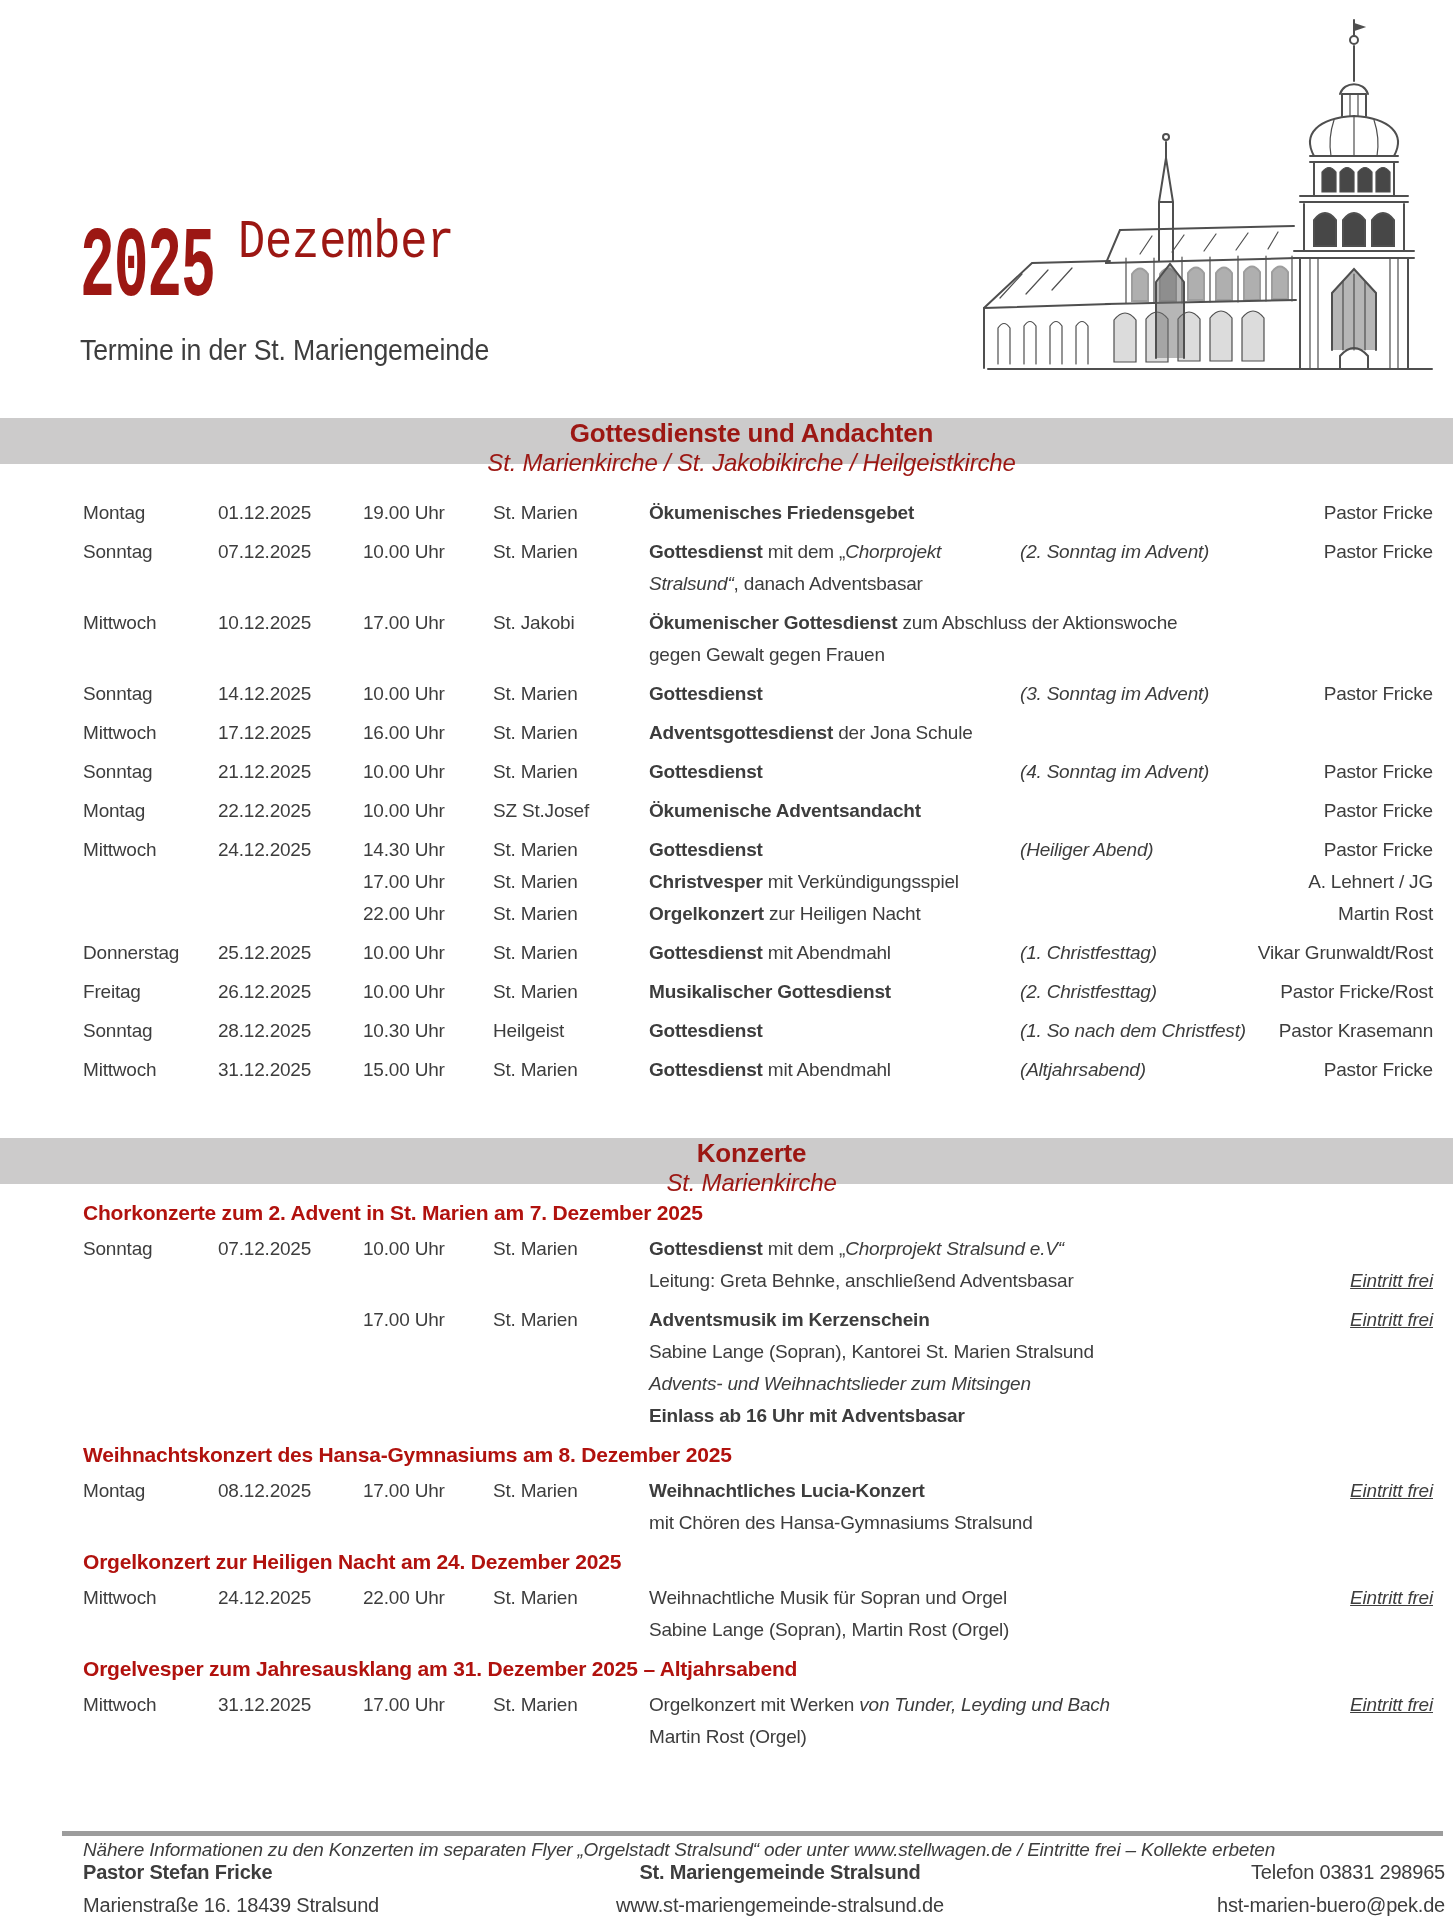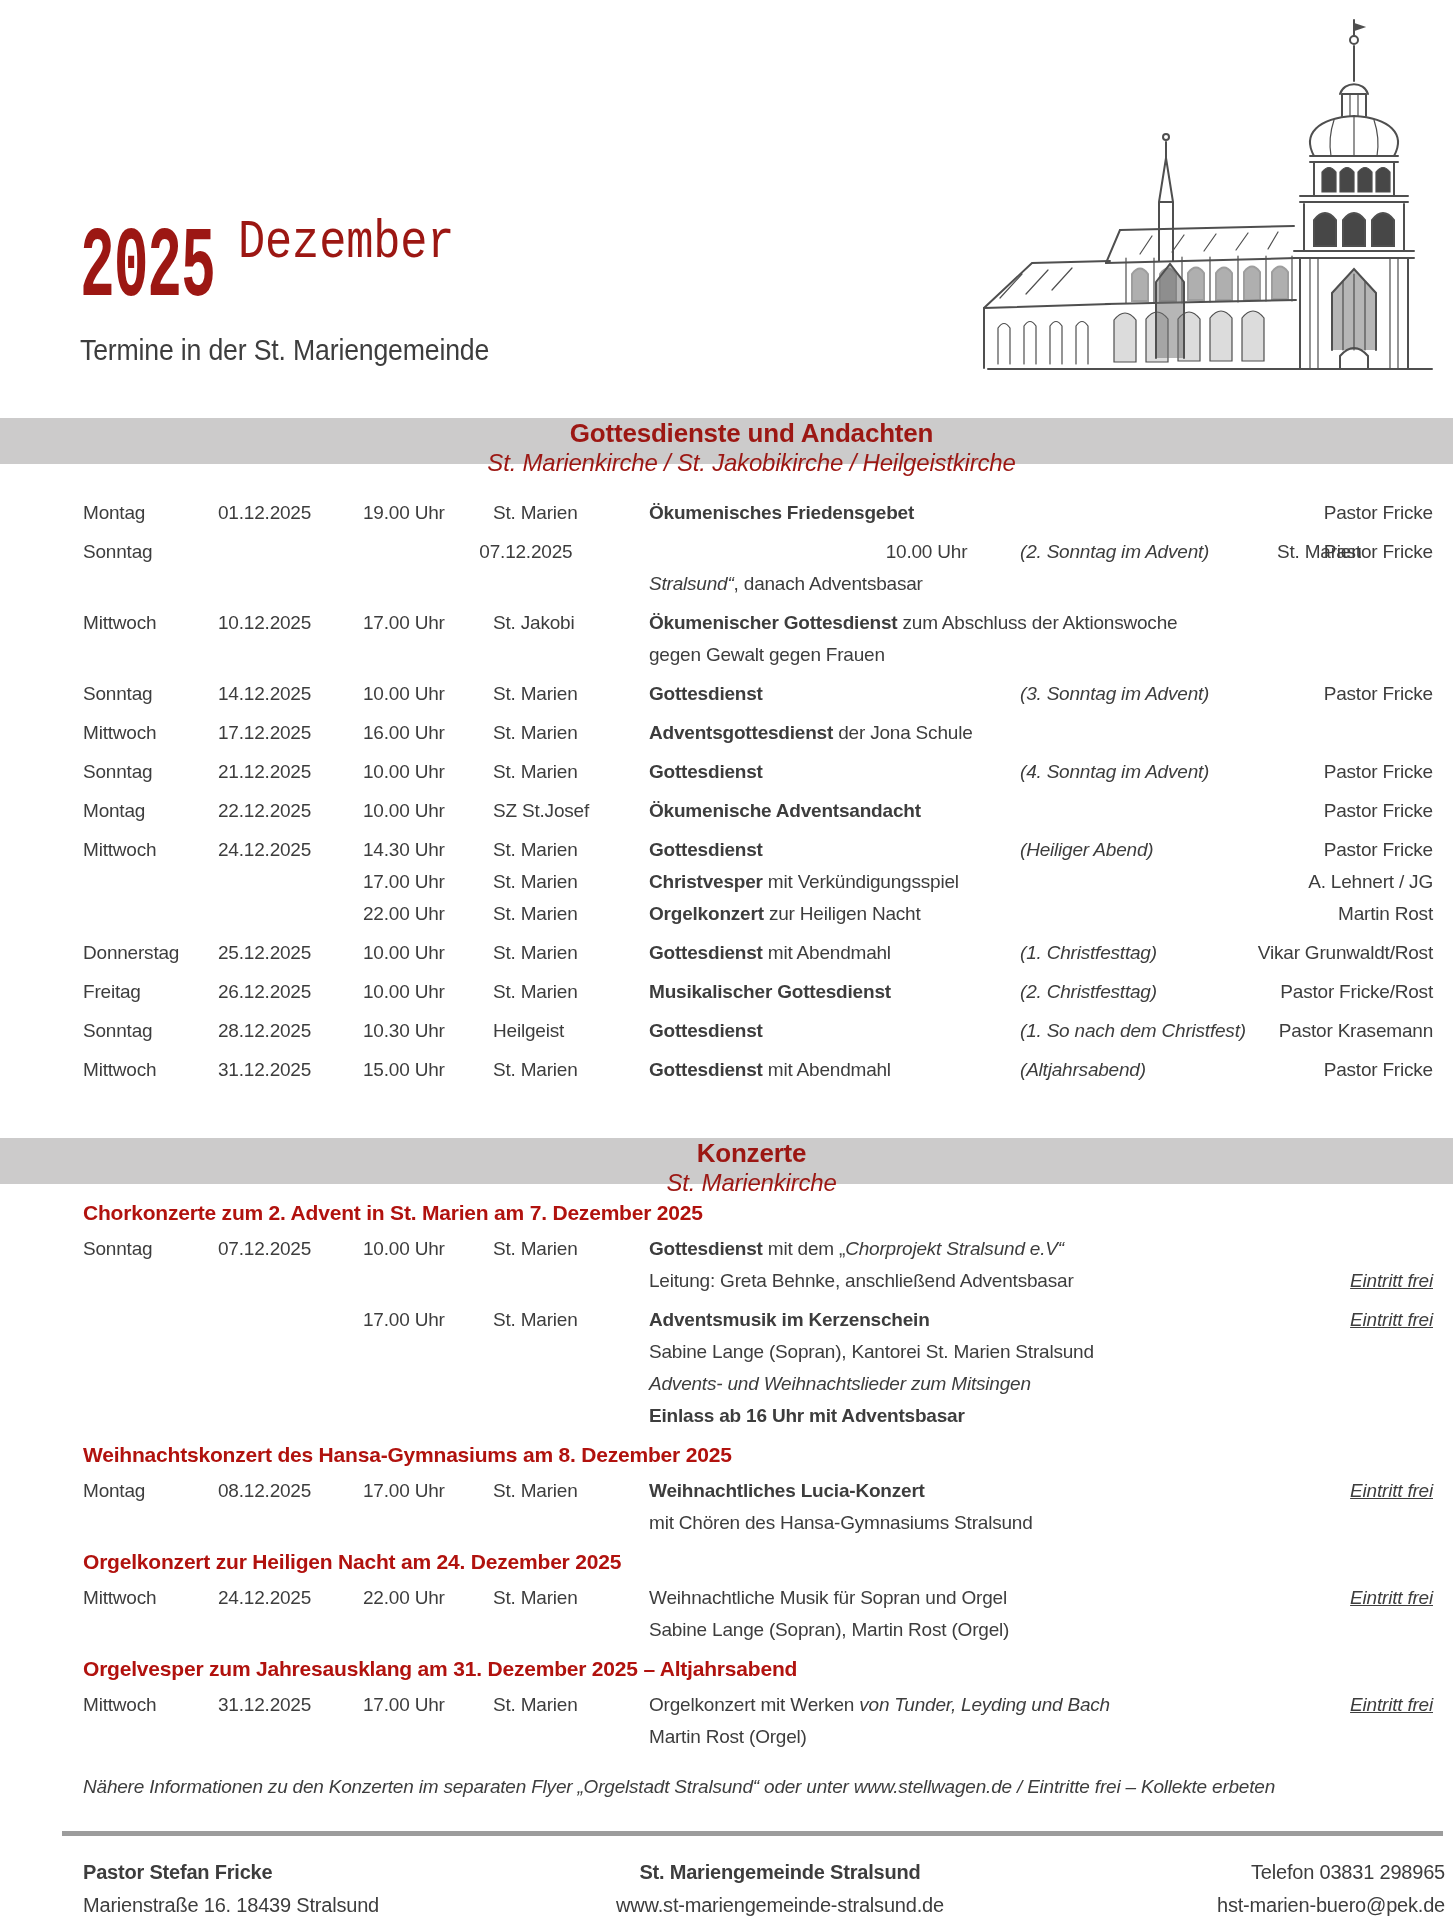--- a/index.html
+++ b/index.html
@@ -32,21 +32,21 @@
   .c-time{width:130px;flex:none;}
   .c-loc{width:156px;flex:none;}
   .c-desc{flex:1;overflow:visible;}
   .c-note{position:absolute;left:937px;font-style:italic;}
   .c-pastor{position:absolute;right:0;}
   .c-right{position:absolute;right:0;font-style:italic;text-decoration:underline;}
   .b{font-weight:bold;}
   .i{font-style:italic;}
   .group-h{font-size:21px;line-height:26px;font-weight:bold;color:#b1120e;margin:10px 0 7px;}
   
-  .footnote{position:absolute;left:83px;top:1776px;font-size:19px;font-style:italic;color:#3d3d3d;white-space:nowrap;}
+  .footnote{position:absolute;left:83px;top:1839px;font-size:19px;font-style:italic;color:#3d3d3d;white-space:nowrap;}
   .rule{position:absolute;left:62px;right:10px;top:1831px;height:5px;background:#9c9c9c;}
   .footer{position:absolute;left:0;right:0;top:1856px;font-size:20px;line-height:33px;color:#3d3d3d;}
   .f-left{position:absolute;left:83px;}
   .f-center{position:absolute;left:430px;width:700px;text-align:center;}
   .f-right{position:absolute;right:8px;text-align:right;}
   .f-bold{font-weight:bold;}
   svg .thin{stroke-width:1.2;}
 </style>
 </head>
 <body>
@@ -130,20 +130,21 @@
         <span class="c-time">19.00 Uhr</span>
         <span class="c-loc">St. Marien</span>
         <span class="c-desc"><span class="b">Ökumenisches Friedensgebet</span></span>
         <span class="c-pastor">Pastor Fricke</span>
       </div>
       <div class="row">
         <span class="c-day">Sonntag</span>
         <span class="c-date">07.12.2025</span>
         <span class="c-time">10.00 Uhr</span>
         <span class="c-loc">St. Marien</span>
+        <span class="c-desc"><span class="b">Gottesdienst</span><span> mit dem „</span><span class="i">Chorprojekt</span></span>
         <span class="c-note">(2. Sonntag im Advent)</span>
         <span class="c-pastor">Pastor Fricke</span>
       </div>
       <div class="row row-gap">
         <span class="c-day"></span>
         <span class="c-date"></span>
         <span class="c-time"></span>
         <span class="c-loc"></span>
         <span class="c-desc"><span class="i">Stralsund“</span><span>, danach Adventsbasar</span></span>
       </div>

